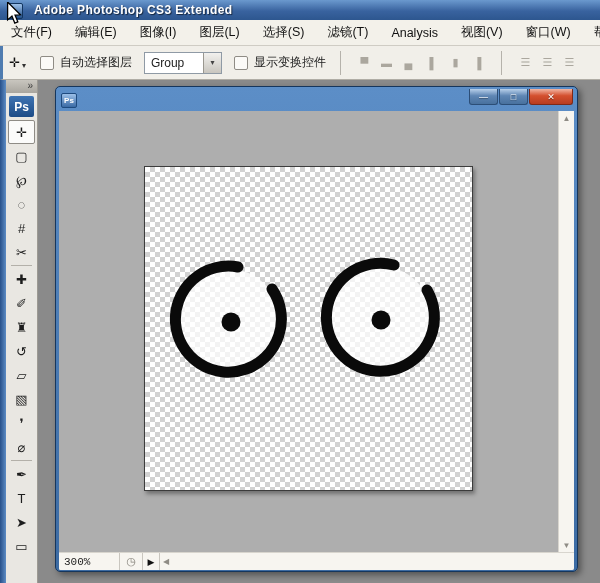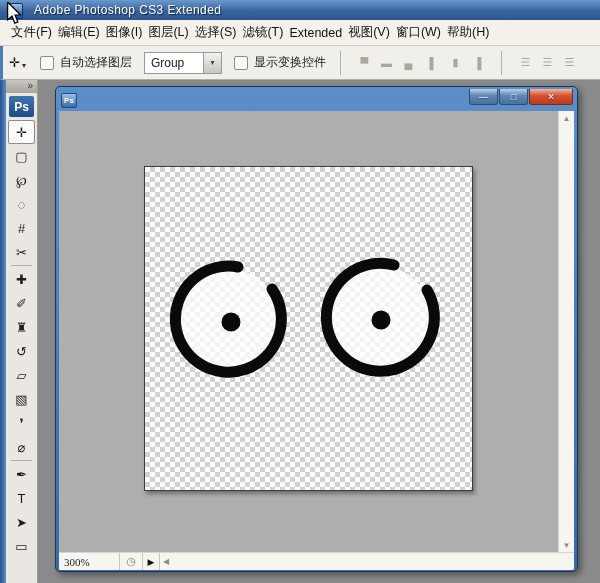--- a/index.html
+++ b/index.html
@@ -1,29 +1,29 @@
 <!DOCTYPE html>
 <html><head>
 <meta charset="utf-8">
 <style>
   html,body{margin:0;padding:0}
   body{width:600px;height:583px;overflow:hidden;position:relative;
        font-family:"Liberation Sans",sans-serif;background:#8a8a8a;}
 
   
   .titlebar{height:20px;background:linear-gradient(#6b99ce,#39639f 55%,#2d568f);
-    display:flex;align-items:center;color:#fff;font-size:12px;font-weight:normal;
+    display:flex;align-items:center;color:#fff;font-size:12px;font-weight:bold;
     padding-left:34px;text-shadow:1px 1px 1px rgba(0,0,0,.6);letter-spacing:.4px}
   .app-ico{position:absolute;left:7px;top:3px;width:14px;height:14px;border-radius:2px;
     background:linear-gradient(#9cc0e8,#24518a);border:1px solid #12355f}
   .cursor{position:absolute;left:6px;top:2px;z-index:50}
 
   
   .menubar{height:25px;background:#f3f1ea;border-bottom:1px solid #cfccc4;
-    display:flex;align-items:center;padding-left:8px;font-size:12.5px;color:#111}
+    display:flex;align-items:center;padding-left:8px;gap:17px;font-size:12.5px;color:#111}
   .mitem{padding:2px 3px;white-space:nowrap}
 
   
   .optionsbar{height:33px;background:#f1efe9;border-bottom:1px solid #b0ada5;
     border-left:3px solid #4f7cb0;display:flex;align-items:center;
     padding:0 6px;font-size:12px;color:#222;gap:6px}
   .opt-tool{display:flex;align-items:flex-end;gap:2px;margin-right:8px;font-size:13px;color:#111}
   .opt-tool .caret{font-size:8px;color:#333}
   .checkbox{width:12px;height:12px;background:#fbfaf7;border:1px solid #8f8c85;
     display:inline-block;border-radius:2px}
@@ -90,21 +90,21 @@
   .canvas svg{position:absolute;left:0;top:0}
 
   
   .vscroll{position:absolute;right:0;top:0;bottom:17px;width:16px;background:#f7f5f0;
     border-left:1px solid #d8d5ce;display:flex;flex-direction:column;
     justify-content:space-between;align-items:center;font-size:8px;color:#8f8c85;
     padding:3px 0;box-sizing:border-box}
   .bottombar{position:absolute;left:0;right:0;bottom:0;height:17px;background:#f7f5f0;
     border-top:1px solid #d8d5ce;display:flex;align-items:stretch;font-size:11px;color:#222}
   .zoomfield{width:50px;border:none;outline:none;border-right:1px solid #c9c6bf;
-    background:#f7f5f0;font-size:11px;padding:0 5px;font-family:Liberation Serif, serif;color:#222}
+    background:#f7f5f0;font-size:11px;padding:0 5px;font-family:Liberation Mono, monospace;color:#222}
   .sb-ico{width:22px;display:flex;align-items:center;justify-content:center;color:#8a877f;
     border-right:1px solid #c9c6bf;font-size:11px}
   .sb-info{width:248px;display:flex;align-items:center;justify-content:center;white-space:nowrap}
   .sb-flyout{width:16px;display:flex;align-items:center;justify-content:center;
     font-size:9px;color:#111}
   .hscroll{flex:1;border-left:1px solid #c9c6bf;display:flex;align-items:center;
     padding-left:3px;font-size:8px;color:#8f8c85}
 </style>
 </head>
 <body>
@@ -117,21 +117,21 @@
   <path d="M1,0 L1,14 L4.4,11 L6.6,16.5 L9,15.5 L6.8,10.2 L11,10 Z" fill="#ffffff" stroke="#000000" stroke-width="1"></path>
 </svg>
 
 <div class="menubar">
   <span class="mitem">文件(F)</span>
   <span class="mitem">编辑(E)</span>
   <span class="mitem">图像(I)</span>
   <span class="mitem">图层(L)</span>
   <span class="mitem">选择(S)</span>
   <span class="mitem">滤镜(T)</span>
-  <span class="mitem">Extended</span>
+  <span class="mitem">Analysis</span>
   <span class="mitem">视图(V)</span>
   <span class="mitem">窗口(W)</span>
   <span class="mitem">帮助(H)</span>
 </div>
 
 <div class="optionsbar">
   <span class="opt-tool">
     <span>✛</span>
     <span class="caret">▾</span>
   </span>

